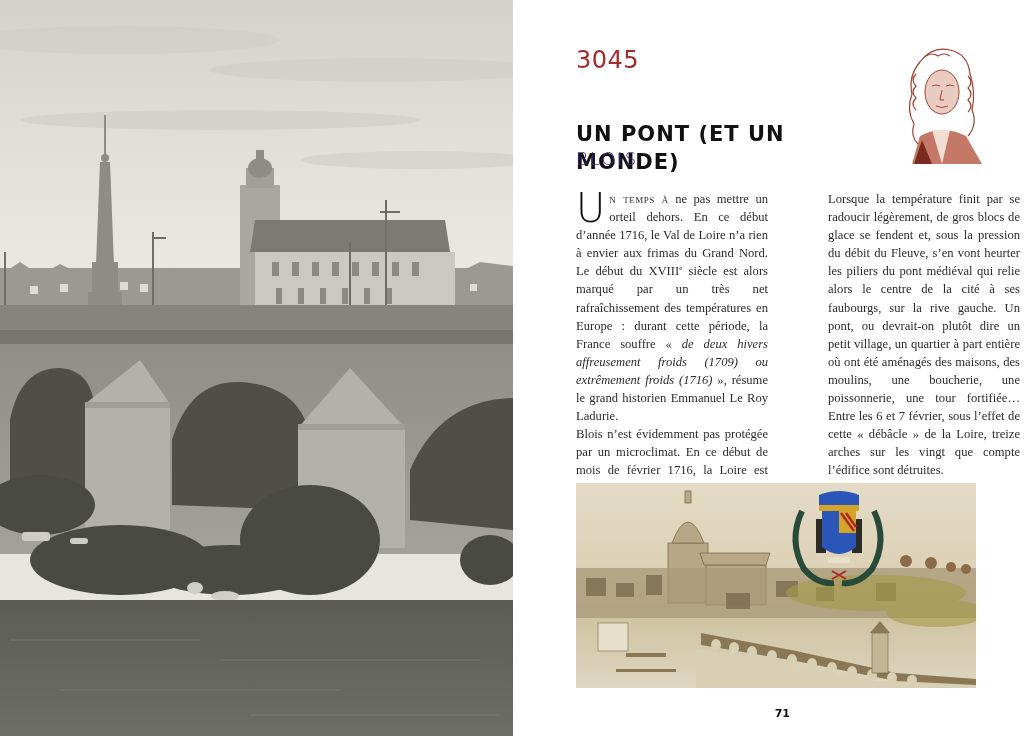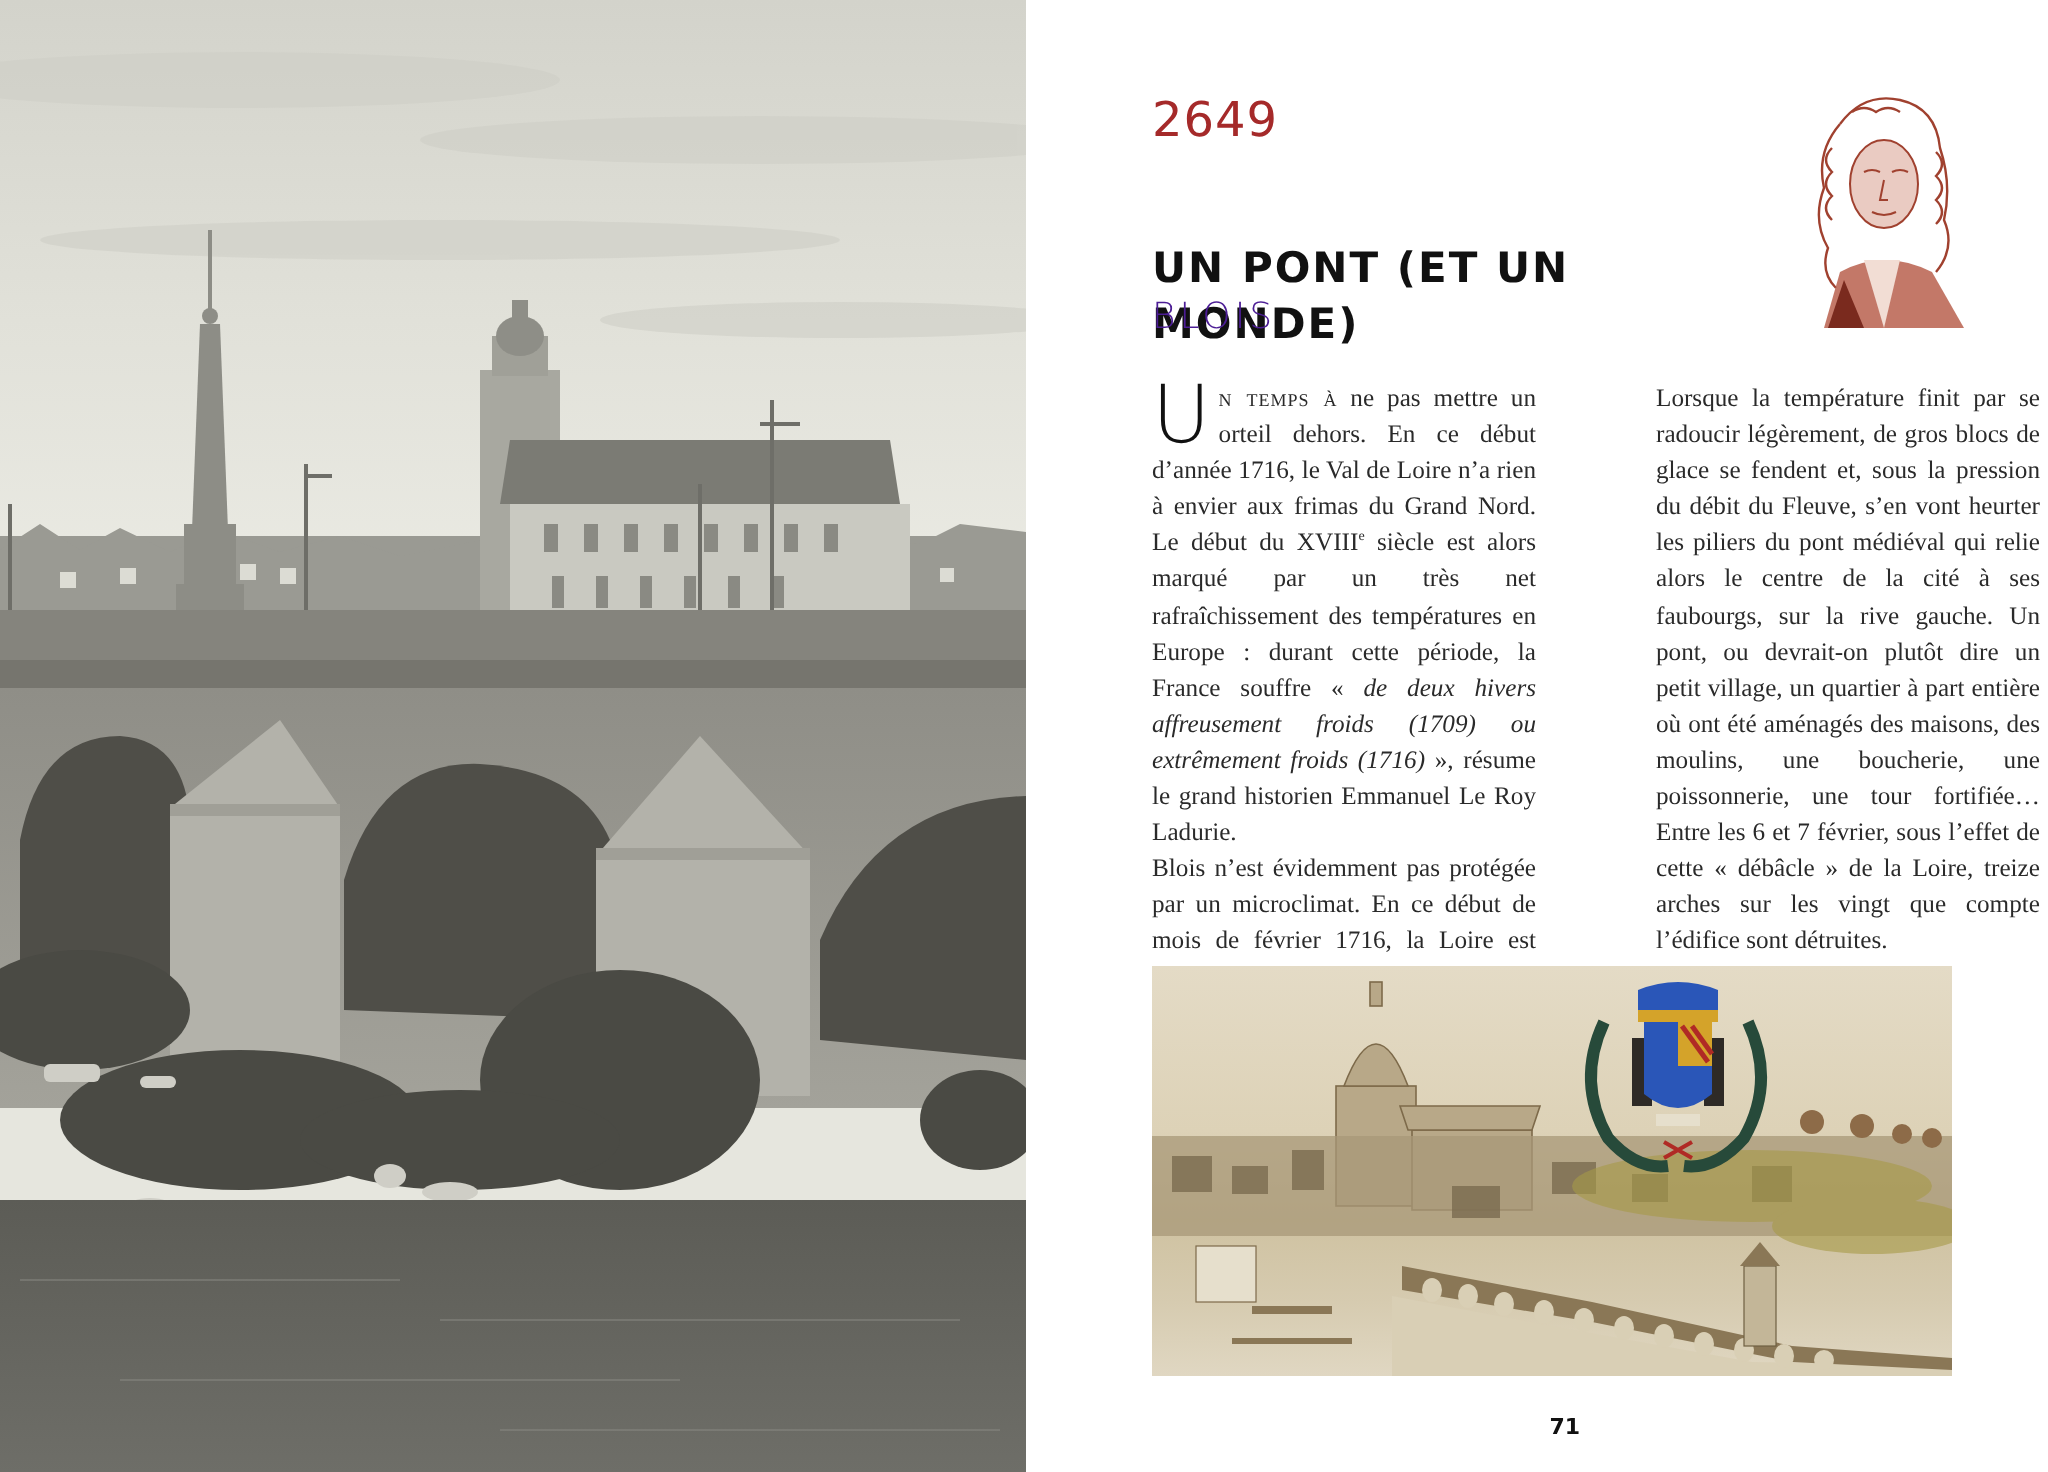--- a/index.html
+++ b/index.html
@@ -183,21 +183,21 @@
     <rect x="0" y="600" width="513" height="136" fill="url(#water)"></rect>
     <g stroke="#8a8a84" stroke-width="1" opacity="0.5">
       <line x1="10" y1="640" x2="200" y2="640"></line>
       <line x1="220" y1="660" x2="480" y2="660"></line>
       <line x1="60" y1="690" x2="340" y2="690"></line>
       <line x1="250" y1="715" x2="500" y2="715"></line>
     </g>
   </svg>
 </div>
 
-<div class="year">2649</div>
+<div class="year">3045</div>
 
 <h1 class="title">
   <span>Un pont (et un monde)</span><br>
 </h1>
 
 <div class="place">BLOIS</div>
 
 <div class="portrait">
   <svg width="96" height="120" viewBox="0 0 96 120">
     <g fill="none" stroke="#a0412f" stroke-width="1.2">

